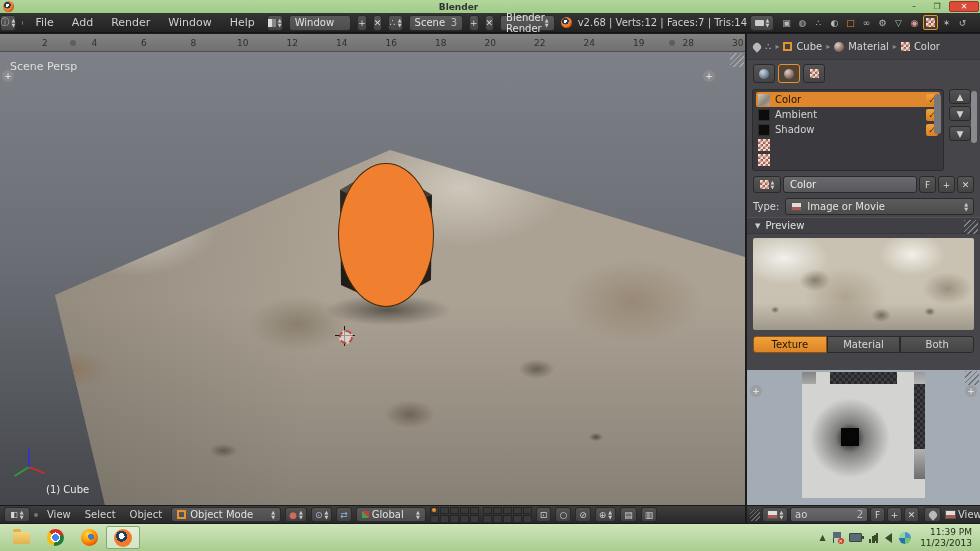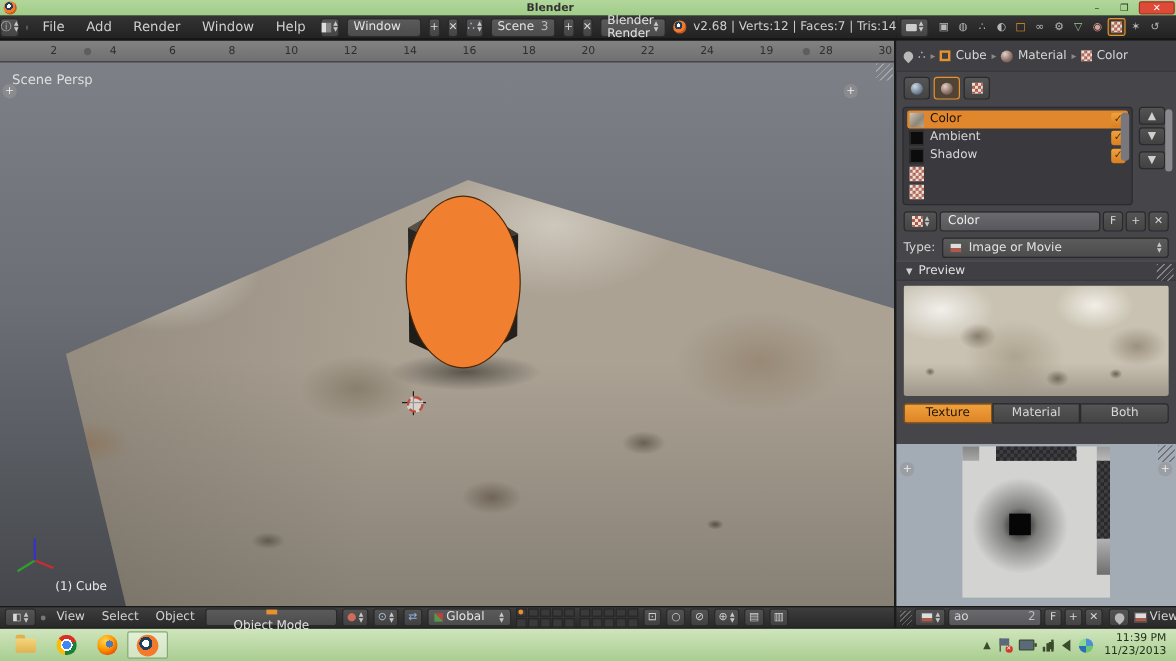--- a/index.html
+++ b/index.html
@@ -357,21 +357,21 @@
       <span>◧</span>
       <span class="ud">
           <span>▲</span>
           <span>▼</span>
         </span>
     </span>
     <span class="sep-dot"></span>
     <span class="vph-menu">View</span>
     <span class="vph-menu">Select</span>
     <span class="vph-menu">Object</span>
-    <span class="fld" style="width:110px;height:15px;gap:4px;flex-direction:column;">
+    <span class="fld" style="width:110px;height:15px;gap:4px;">
       <span class="cube-icon"></span>
       <span>Object Mode</span>
       <span class="ud" style="margin-left:auto;">
           <span>▲</span>
           <span>▼</span>
         </span>
     </span>
     <span class="hbtn">
       <span style="color:#d06a5a;">●</span>
       <span class="ud">

